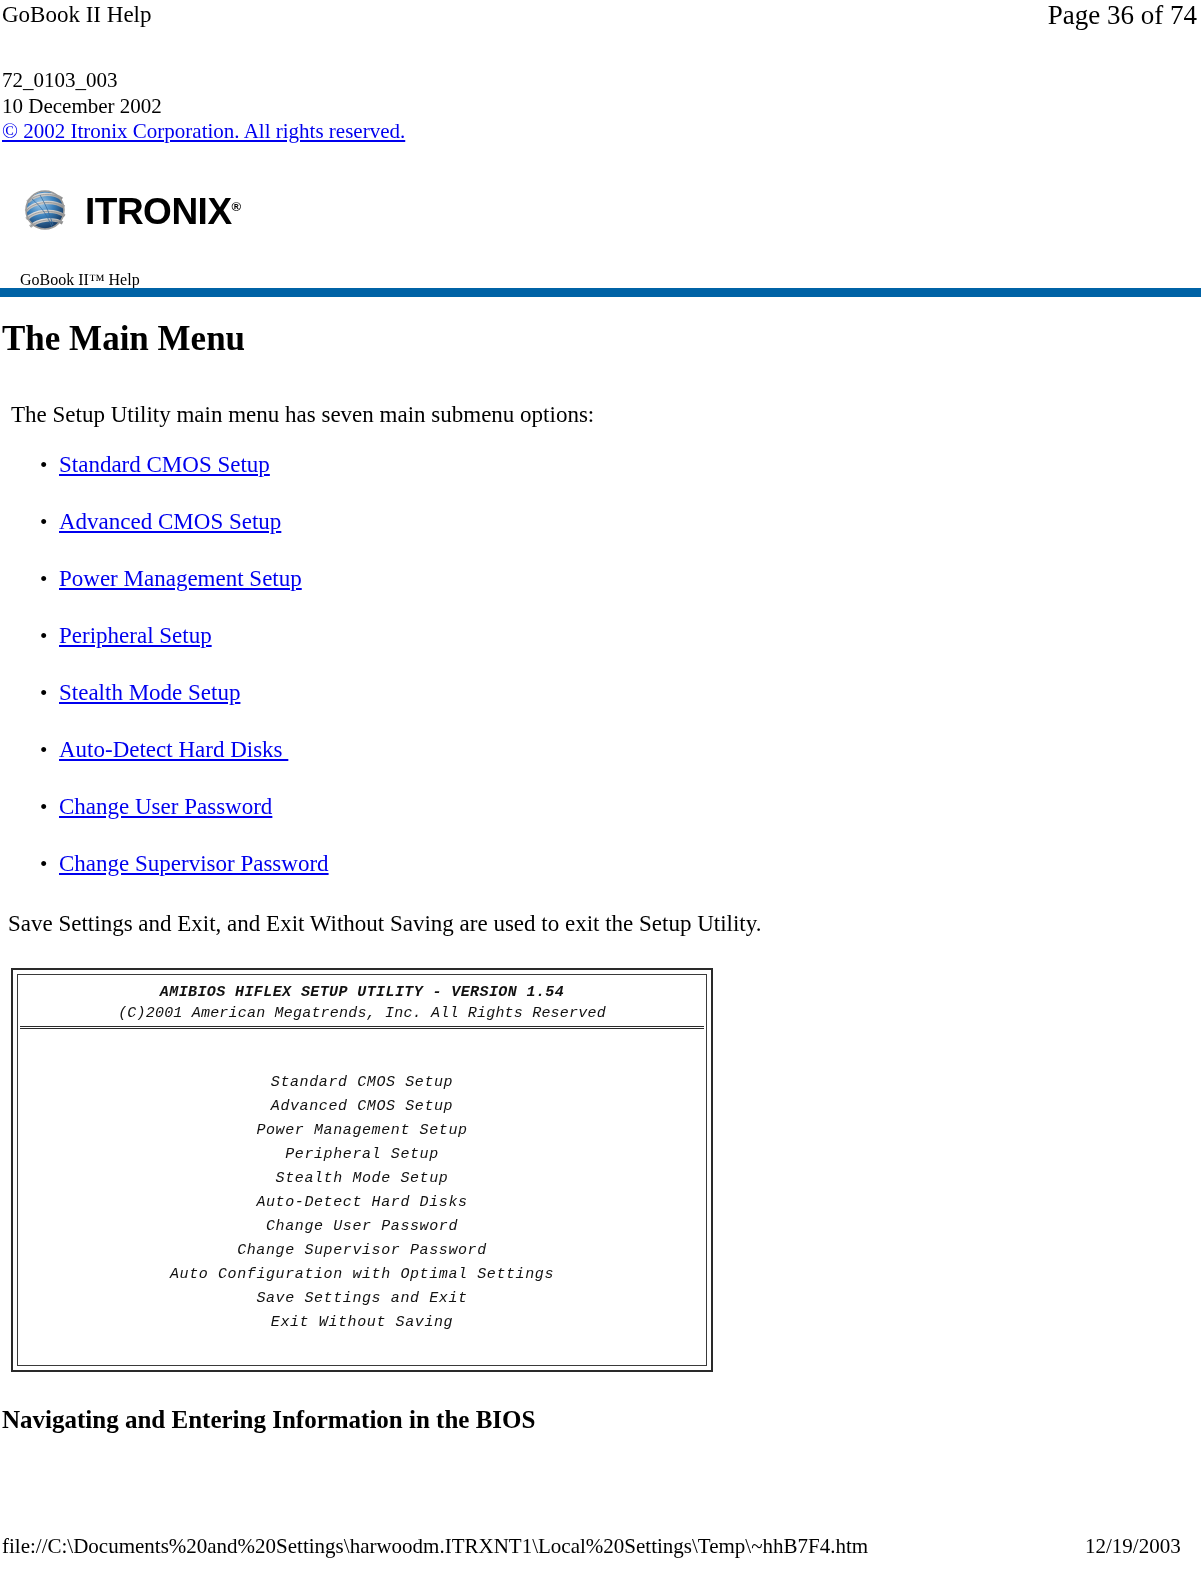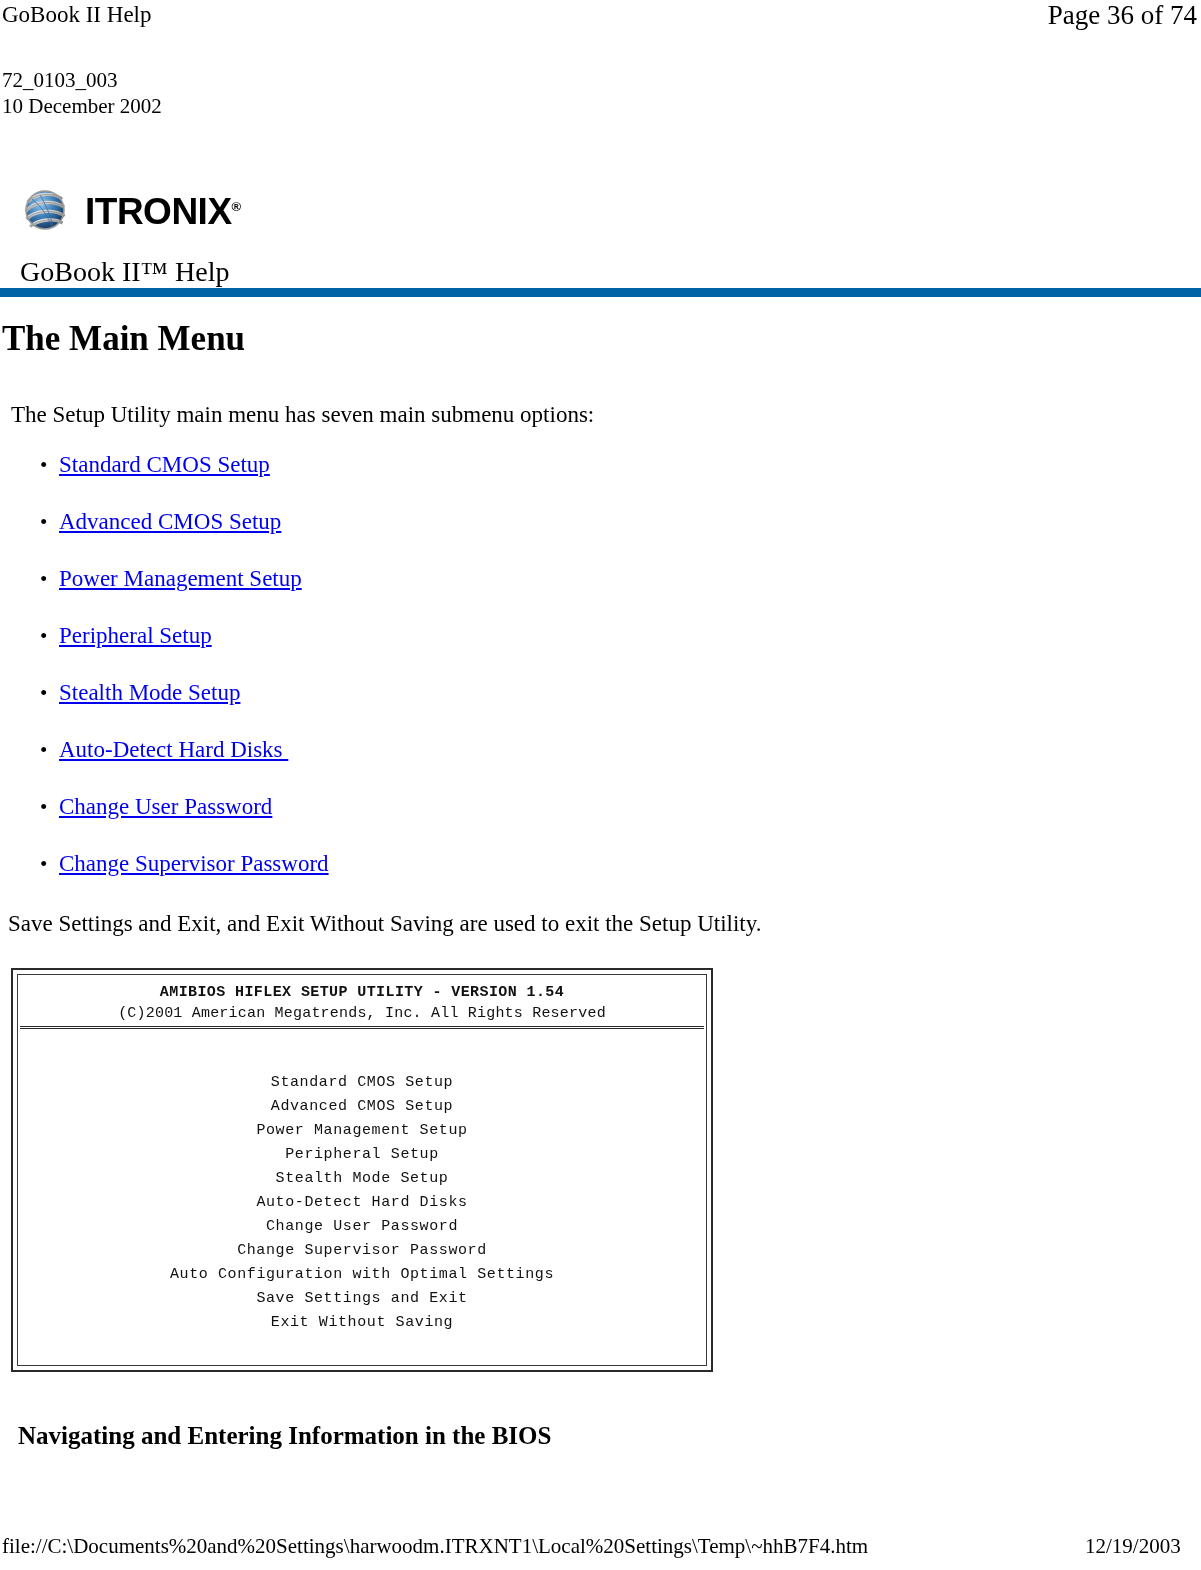--- a/index.html
+++ b/index.html
@@ -90,22 +90,22 @@
     white-space: nowrap;
   }
   .logo-wordmark .reg {
     font-size: 13px;
     vertical-align: super;
     letter-spacing: 0;
   }
   .product-title {
     position: absolute;
     left: 20px;
-    top: 82px;
-    font-size: 28px;
+    top: 90px;
+    font-size: 16px;
     line-height: 28px;
     white-space: nowrap;
   }
   .blue-rule {
     position: absolute;
     left: 0px;
     top: 288px;
     width: 1201px;
     height: 9px;
     background: #0063a6;
@@ -186,20 +186,21 @@
     color: #111111;
   }
   .bios-inner {
     position: absolute;
     left: 4px;
     top: 4px;
     right: 4px;
     bottom: 4px;
     border: 1px solid #3a3a3a;
     box-sizing: border-box;
+    font-style: italic;
   }
   .bios-titlebox {
     position: absolute;
     left: 2px;
     top: 2px;
     right: 2px;
     height: 52px;
     border-bottom: 3px double #2a2a2a;
     box-sizing: border-box;
     text-align: center;
@@ -248,21 +249,21 @@
     line-height: 24px;
     letter-spacing: 0.4px;
     white-space: nowrap;
   }
   .bios-statusbox .keys { font-weight: bold; }
 
   h2.subsection-title {
     position: absolute;
     left: 2px;
     top: 1404px;
-    margin: 16px;
+    margin: 0;
     font-size: 25px;
     line-height: 32px;
     font-weight: bold;
     white-space: nowrap;
   }
 
   
   .page-footer {
     position: absolute;
     left: 0px;
@@ -291,20 +292,21 @@
 <body>
 
 <div class="page-header">
   <div class="hdr-left">GoBook II Help</div>
   <div class="hdr-right">Page 36 of 74</div>
 </div>
 
 <div class="doc-meta">
   <div class="meta-line">72_0103_003</div>
   <div class="meta-line">10 December 2002</div>
+  <div class="meta-line"><a class="copyright-link" href="#">© 2002 Itronix Corporation.  All rights reserved.</a></div>
 </div>
 
 <div class="logo-band">
   <div class="logo-lockup">
     <span class="logo-globe">
       <svg width="46" height="46" viewBox="0 0 46 46" aria-hidden="true">
         <defs>
           <radialGradient id="gGlobe" cx="38%" cy="32%" r="72%">
             <stop offset="0%" stop-color="#9ec8e8"></stop>
             <stop offset="48%" stop-color="#3d82bd"></stop>

